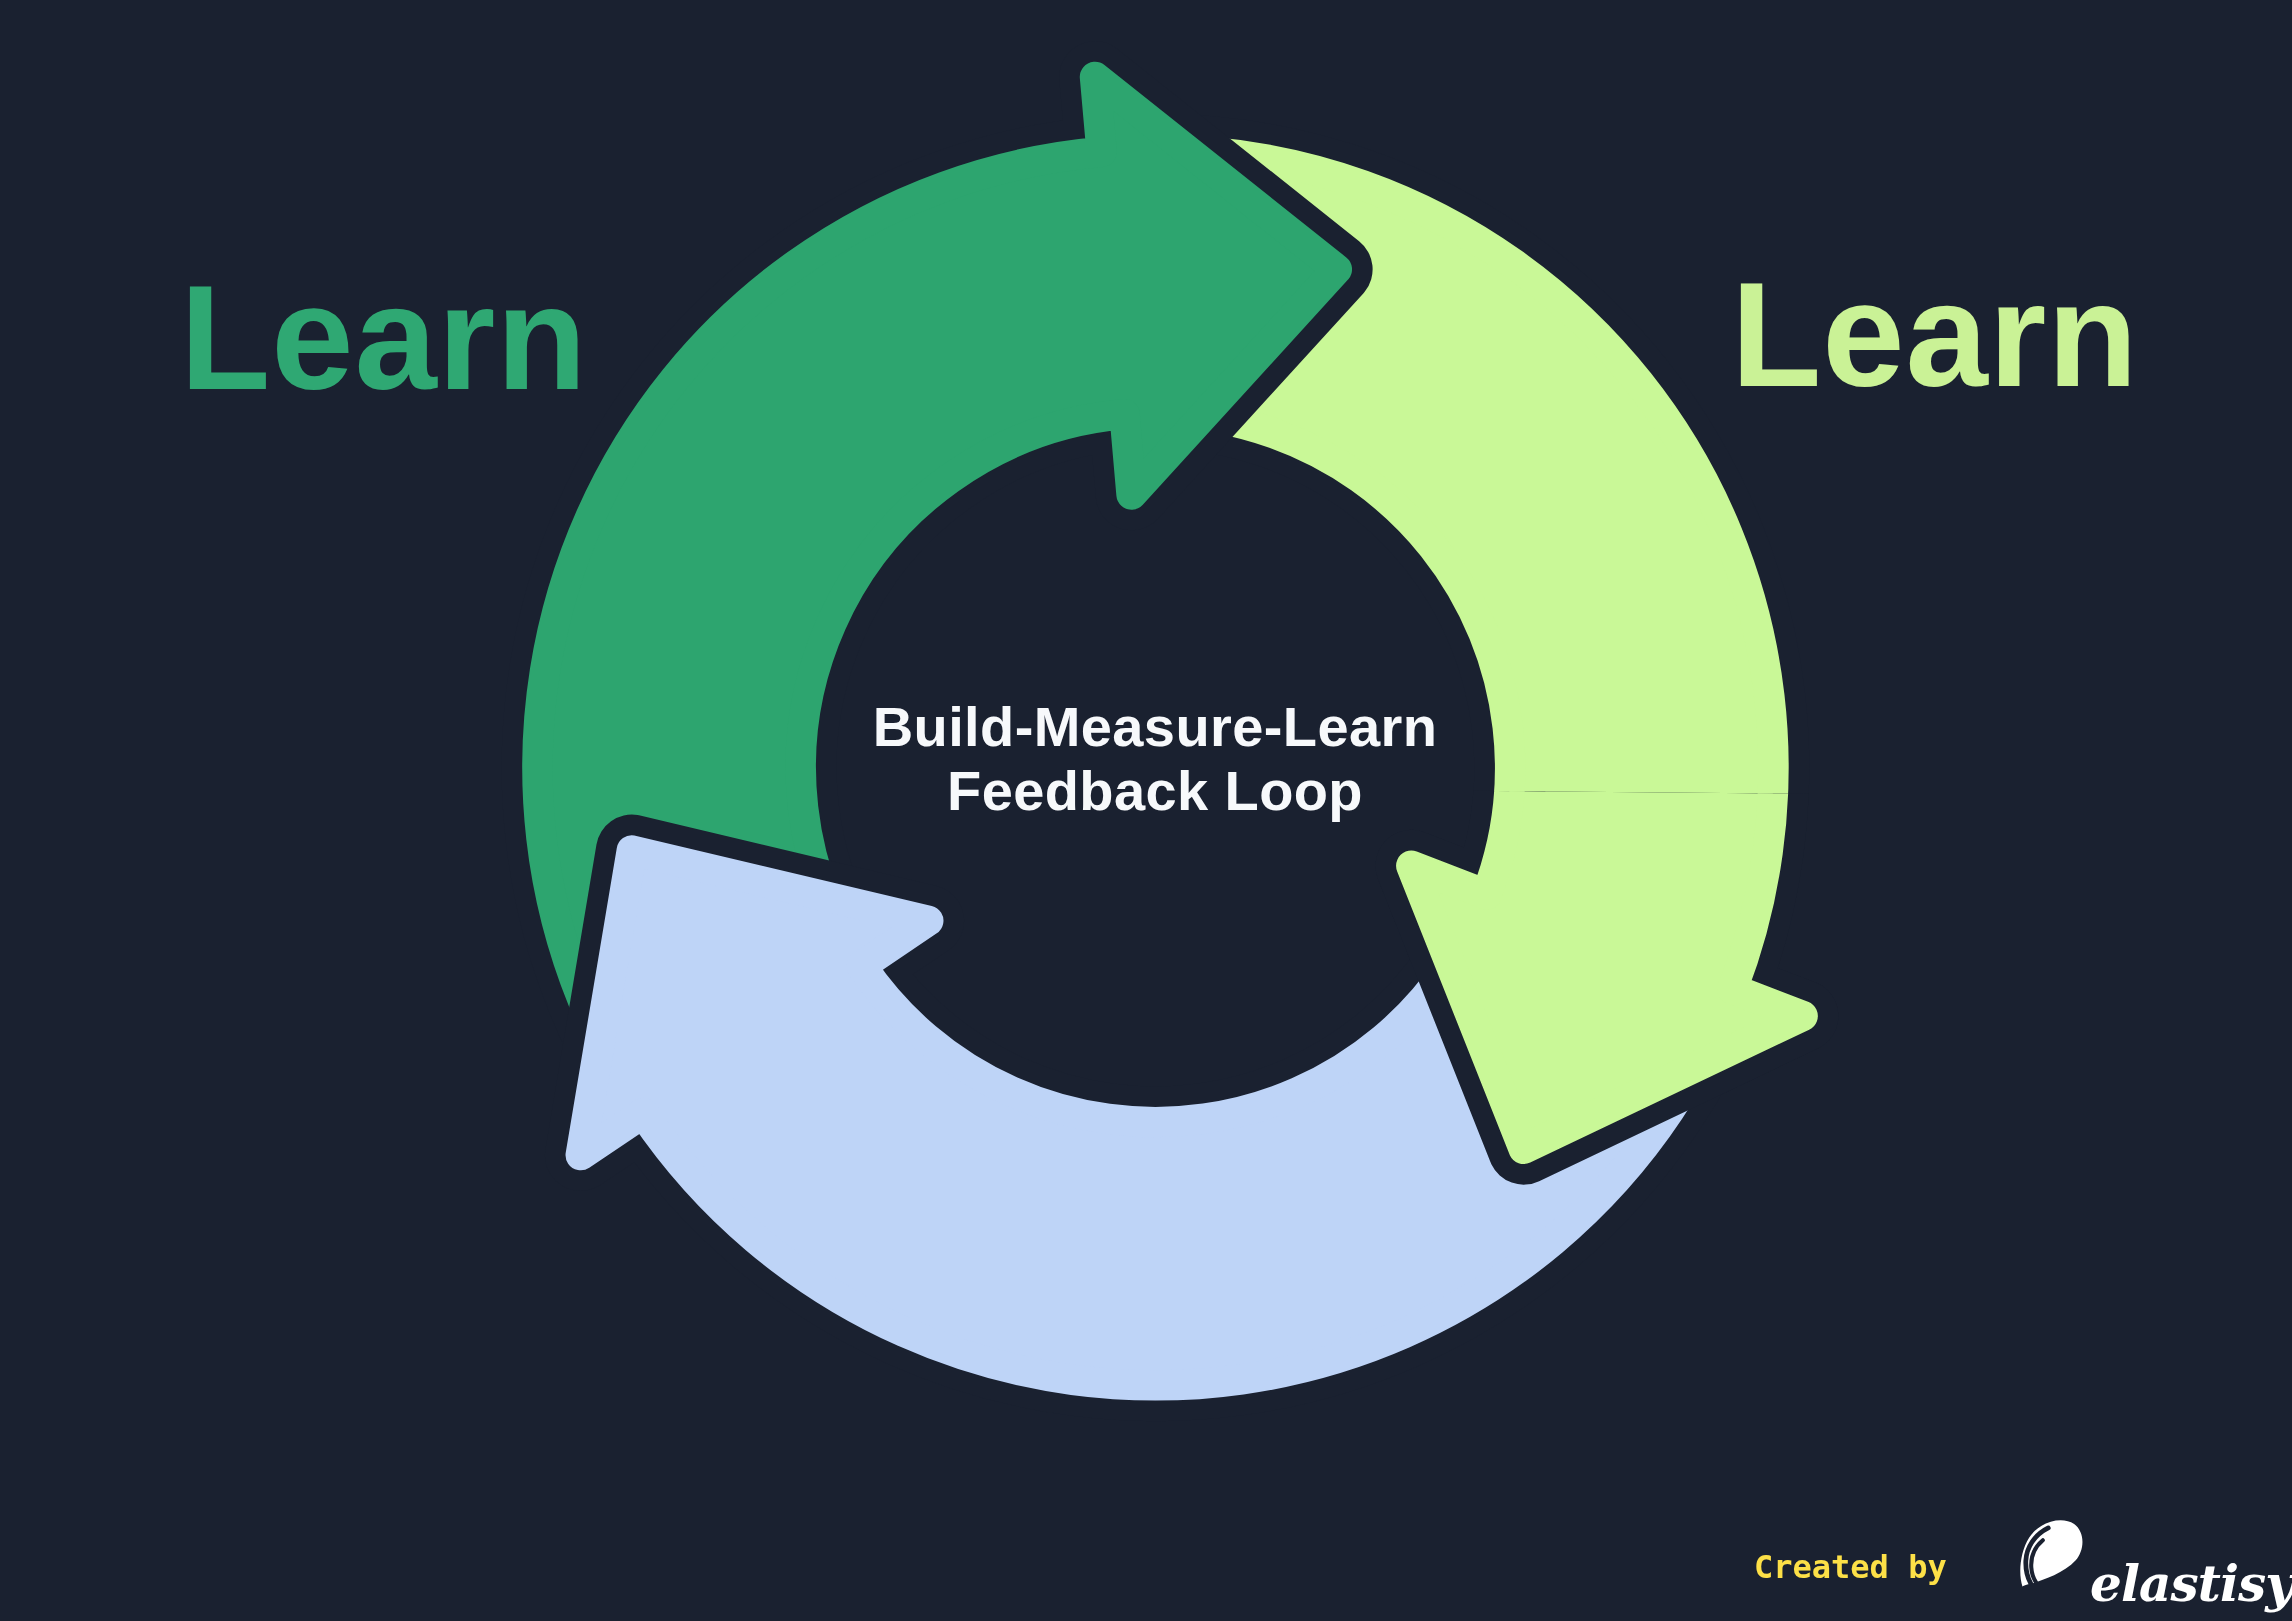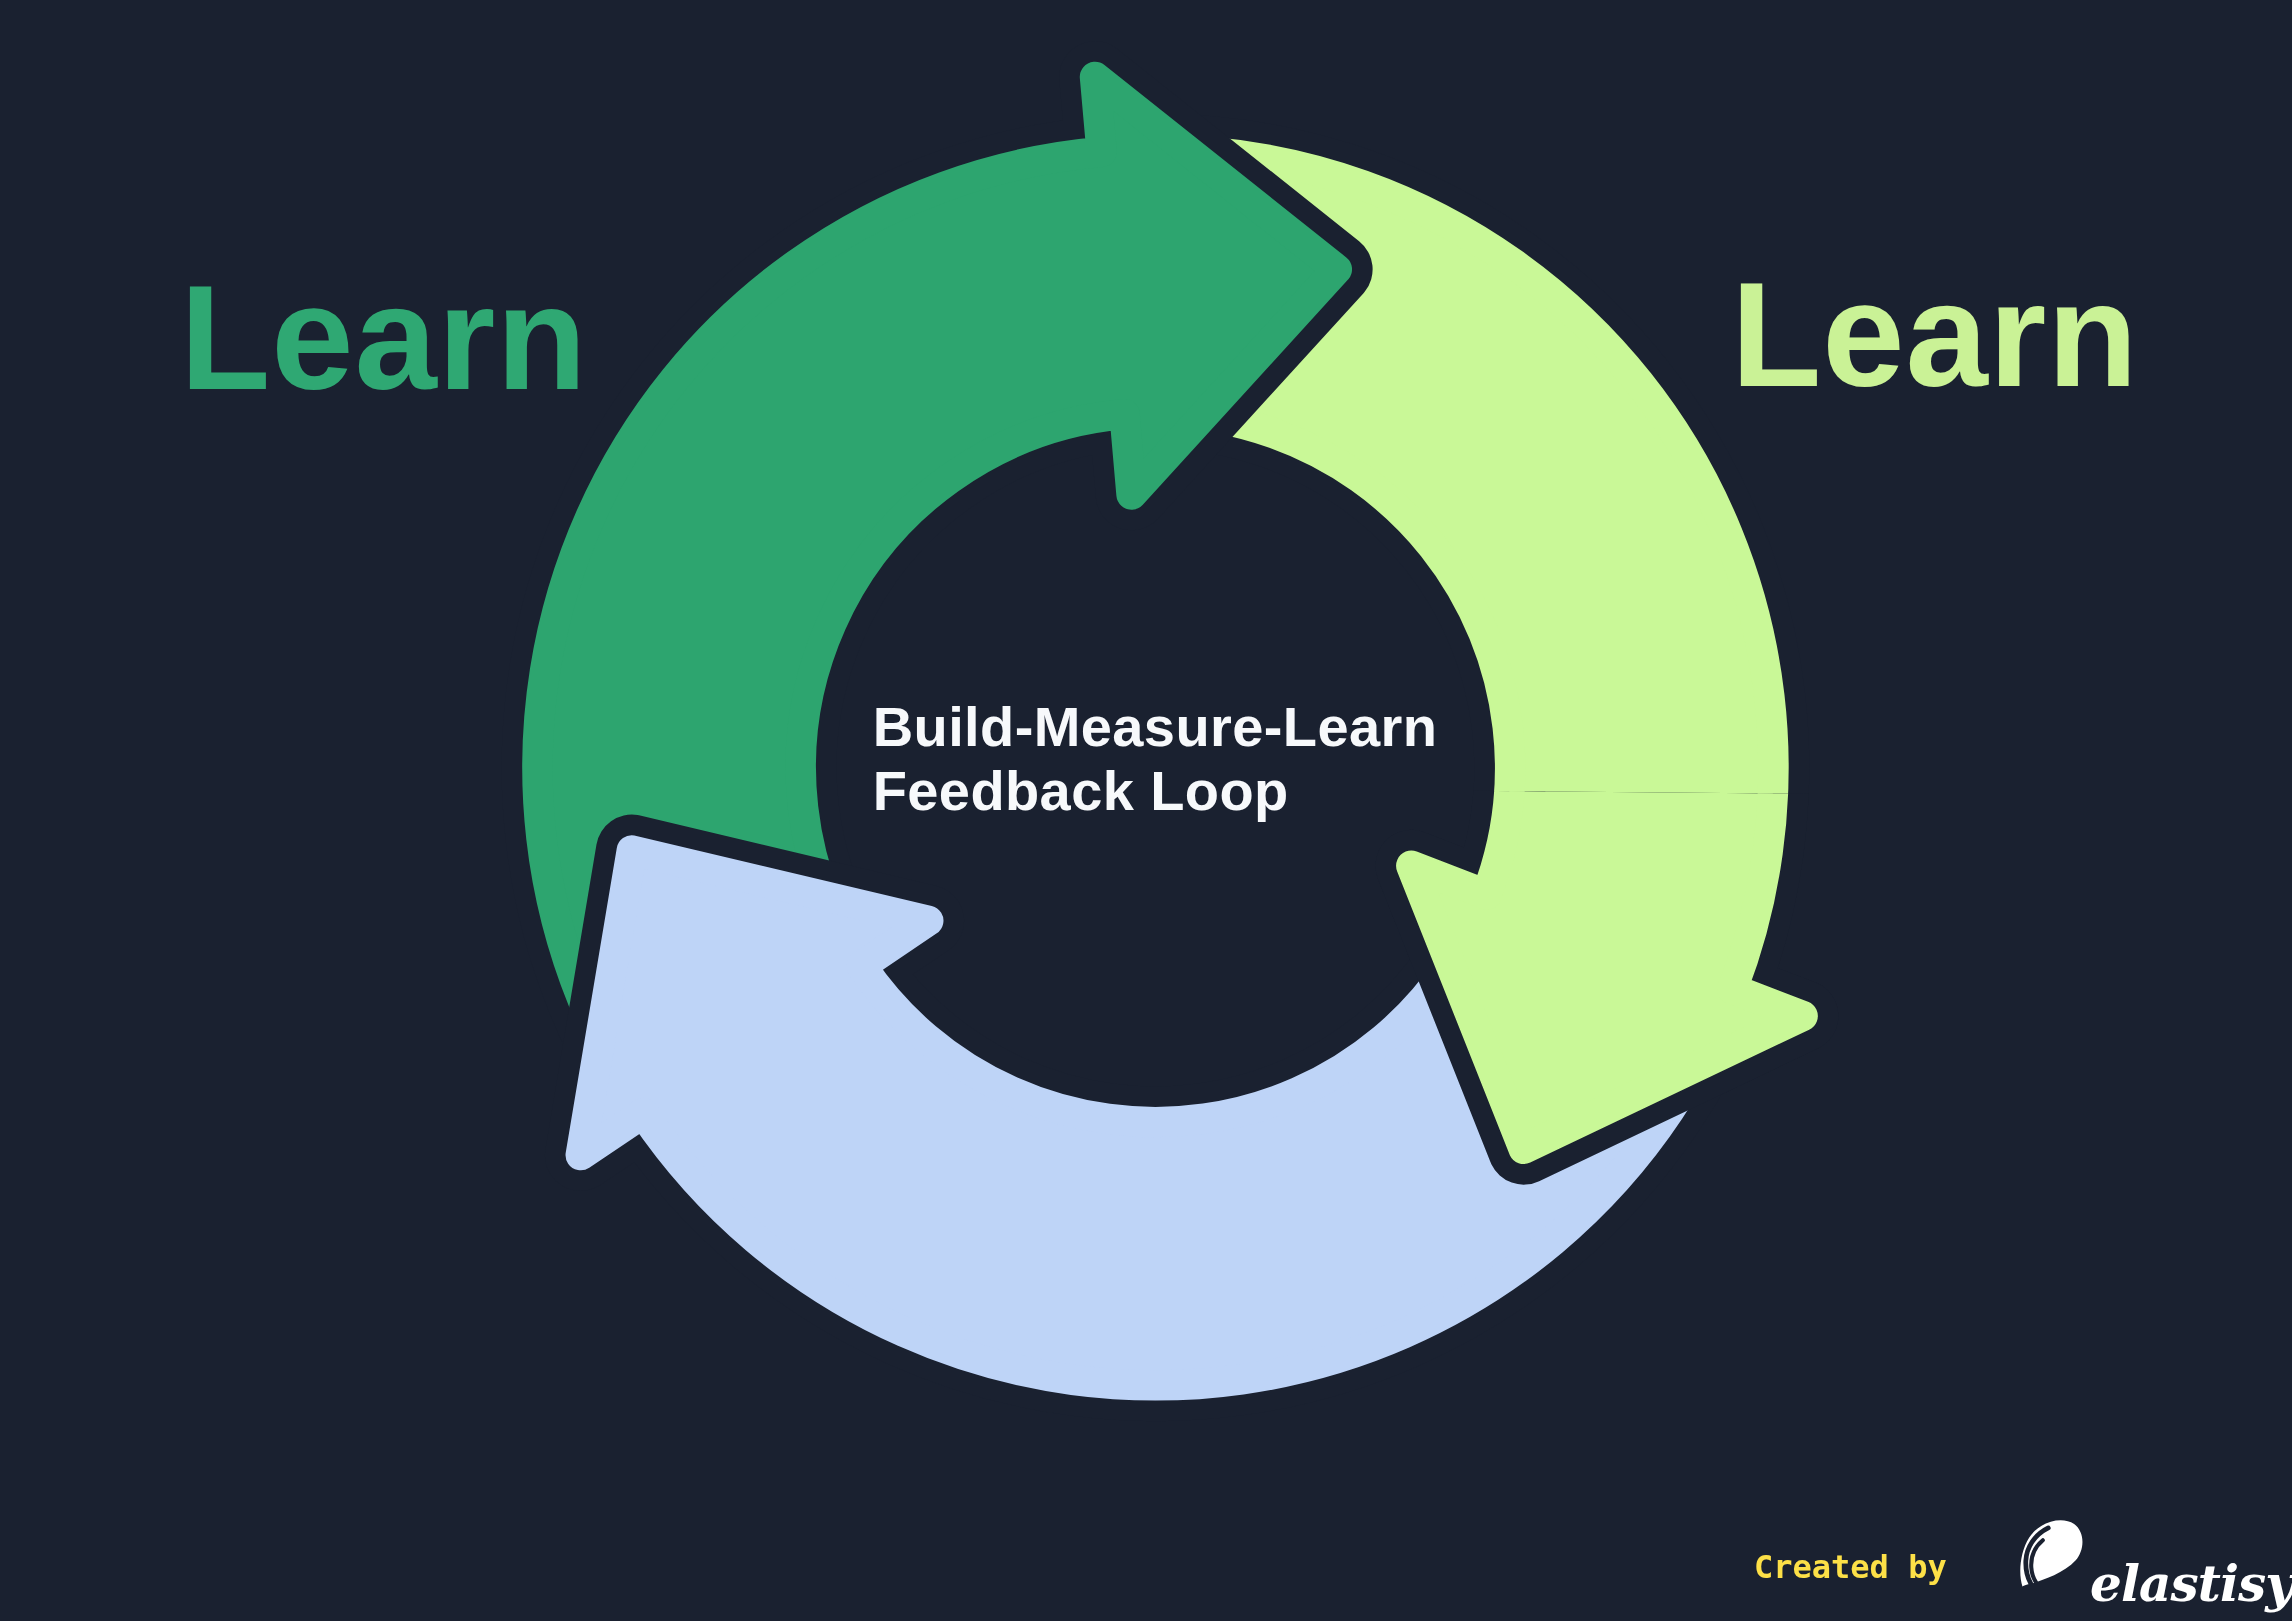--- a/index.html
+++ b/index.html
@@ -18,21 +18,21 @@
     letter-spacing:0.9px;
     white-space:nowrap;
   }
   #label-learn{left:180px;top:264px;}
   #label-build{left:1731px;top:261px;}
   #label-measure{left:824px;top:1418px;}
   .center-title{
     position:absolute;
     left:1155px;top:695px;
     transform:translateX(-50%);
-    text-align:left;
+    text-align:center;
     font-weight:700;
     font-size:56px;
     line-height:64px;
     letter-spacing:0.4px;
     white-space:nowrap;
   }
   .footer-created{
     position:absolute;
     left:1754px;top:1548px;
     font-family:"DejaVu Sans Mono",monospace;

